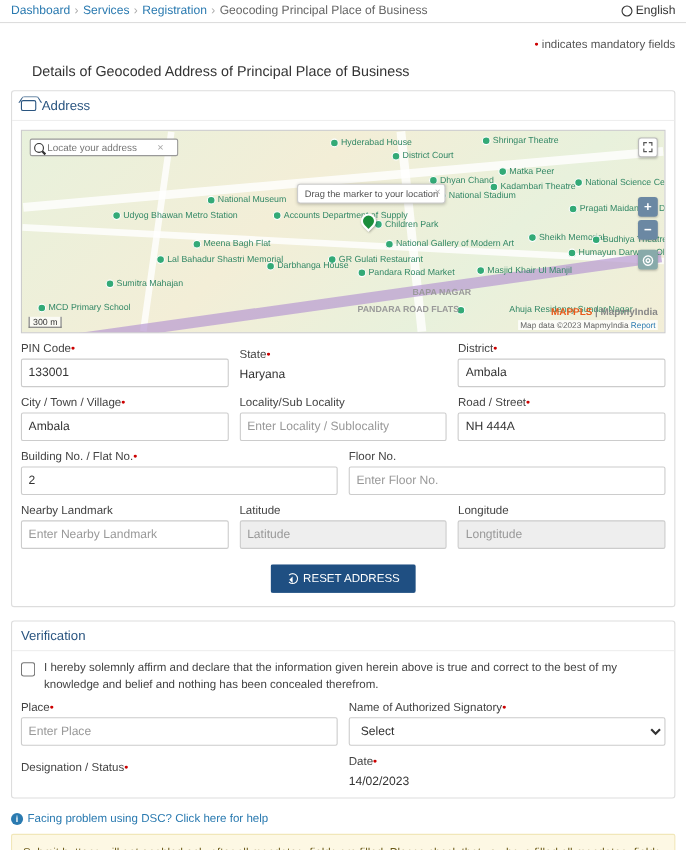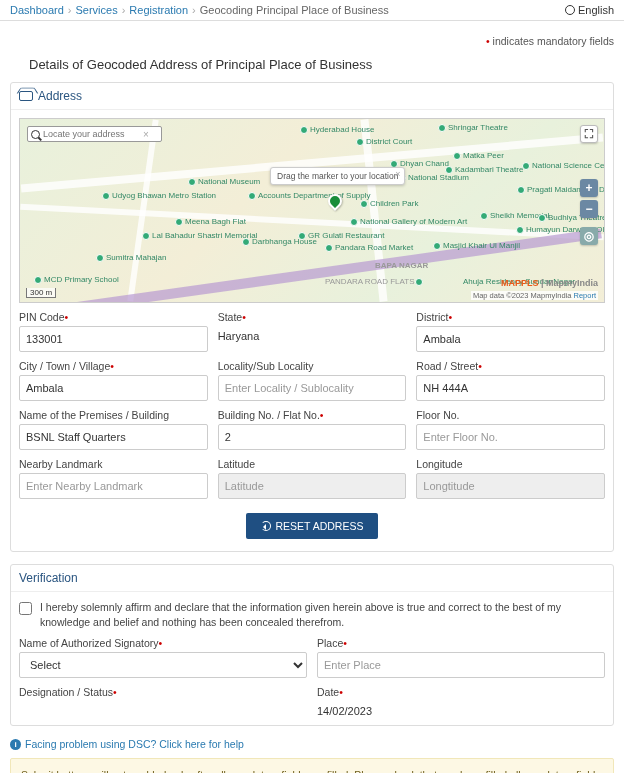--- a/index.html
+++ b/index.html
@@ -42,21 +42,21 @@
   .ctrl-btn.light { background:#fff; color:#555; border:1px solid #bbb;}
   .map-tooltip { position:absolute; left:250px; top:48px; background:#fff; border:1px solid #ccc; border-radius:3px; padding:3px 6px; font-size:8.5px; color:#555; box-shadow:0 1px 3px rgba(0,0,0,.2);}
   .map-tooltip .tx { position:absolute; top:1px; right:4px; font-size:9px; color:#aaa; cursor:pointer;}
   .map-marker { position:absolute; left:308px; top:75px; width:16px; height:16px; }
   .map-marker .pin { width:14px; height:14px; background:#1a8d3a; border:2px solid #fff; border-radius:50% 50% 50% 0; transform:rotate(-45deg); box-shadow:0 1px 2px rgba(0,0,0,.3);}
   .map-brand { position:absolute; right:6px; bottom:14px; font-size:9px; font-weight:bold; }
   .map-brand .m1{color:#e85a1a;} .map-brand .m2{color:#888;}
   .map-attr { position:absolute; right:6px; bottom:2px; font-size:7.5px; color:#666; background:rgba(255,255,255,.8); padding:0 2px;}
   .map-attr a { color:#2a7ab0; text-decoration:none;}
   .map-scale { position:absolute; left:6px; bottom:4px; font-size:8px; color:#333; background:rgba(255,255,255,.7); padding:0 3px; border:1px solid #777; border-top:none;}
-  .row { display:flex; gap:10px; margin-top:8px; }
+  .row { display:flex; gap:10px; margin-top:8px;align-items:center; }
   .col { flex:1; display:flex; flex-direction:column; }
   label.fld { font-size:10.5px; color:#444; margin-bottom:3px; }
   .star { color:#c00; }
   input.inp, select.sel { width:100%; height:26px; border:1px solid #ccc; border-radius:2px; padding:0 6px; font-size:11px; color:#333; background:#fff; }
   input.inp::placeholder { color:#999; }
   input.inp:disabled, input.inp[readonly] { background:#eee; color:#777; }
   .reset-row { text-align:center; margin:14px 0 4px; }
   .btn { display:inline-flex; align-items:center; gap:5px; padding:6px 14px; font-size:10.5px; border:1px solid transparent; border-radius:2px; cursor:pointer; }
   .btn-primary { background:#1f4f82; color:#fff; }
   .btn-primary .ricon { display:inline-block; width:10px; height:10px; border:1.5px solid #fff; border-radius:50%; border-left-color:transparent; position:relative;}
@@ -142,21 +142,21 @@
             <span>Pragati Maidan Bus Depot</span>
           </div>
         <div class="poi" style="left:168px; top:58px;">
             <span class="dot"></span>
             <span>National Museum</span>
           </div>
         <div class="poi" style="left:82px; top:72px;">
             <span class="dot"></span>
             <span>Udyog Bhawan Metro Station</span>
           </div>
-        <div class="poi" style="left:320px; top:80px;padding-left:20px;">
+        <div class="poi" style="left:320px; top:80px;">
             <span class="dot"></span>
             <span>Children Park</span>
           </div>
         <div class="poi" style="left:330px; top:98px;">
             <span class="dot"></span>
             <span>National Gallery of Modern Art</span>
           </div>
         <div class="poi" style="left:278px; top:112px;">
             <span class="dot"></span>
             <span>GR Gulati Restaurant</span>
@@ -190,21 +190,21 @@
             <span>Sumitra Mahajan</span>
           </div>
         <div class="poi" style="left:14px; top:156px;">
             <span class="dot"></span>
             <span>MCD Primary School</span>
           </div>
         <div class="poi" style="left:395px; top:158px;gap:40px;">
             <span class="dot"></span>
             <span>Ahuja Residency Sundar Nagar</span>
           </div>
-        <div class="map-label" style="left:305px; top:158px; font-weight:normal; color:#999;">PANDARA ROAD FLATS</div>
+        <div class="map-label" style="left:305px; top:158px; font-weight:bold; color:#999;">PANDARA ROAD FLATS</div>
         <div class="map-label" style="left:355px; top:142px; font-weight:bold; color:#999;">BAPA NAGAR</div>
         <div class="poi" style="left:184px; top:118px;margin-left:38px;">
             <span class="dot"></span>
             <span>Darbhanga House</span>
           </div>
         <div class="poi" style="left:305px; top:124px;">
             <span class="dot"></span>
             <span>Pandara Road Market</span>
           </div>
         <div class="poi" style="left:228px; top:72px;">
@@ -268,24 +268,20 @@
           <label class="fld">Locality/Sub Locality</label>
           <input class="inp" placeholder="Enter Locality / Sublocality" style="">
         </div>
         <div class="col">
           <label class="fld"><span>Road / Street</span><span class="star">•</span></label>
           <input class="inp" value="NH 444A" style="">
         </div>
       </div>
 
       <div class="row">
-        <div class="col">
-          <label class="fld">Name of the Premises / Building</label>
-          <input class="inp" value="BSNL Staff Quarters" style="">
-        </div>
         <div class="col">
           <label class="fld"><span>Building No. / Flat No.</span><span class="star">•</span></label>
           <input class="inp" value="2" style="">
         </div>
         <div class="col">
           <label class="fld">Floor No.</label>
           <input class="inp" placeholder="Enter Floor No." style="">
         </div>
       </div>
 
@@ -315,29 +311,29 @@
 
   <div class="panel">
     <div class="verif-title">Verification</div>
     <div class="panel-body">
       <div class="declare">
         <input type="checkbox" style="">
         <span>I hereby solemnly affirm and declare that the information given herein above is true and correct to the best of my knowledge and belief and nothing has been concealed therefrom.</span>
       </div>
       <div class="row">
         <div class="col">
+          <label class="fld"><span>Place</span><span class="star">•</span></label>
+          <input class="inp" placeholder="Enter Place" style="">
+        </div>
+        <div class="col">
           <label class="fld"><span>Name of Authorized Signatory</span><span class="star">•</span></label>
           <select class="sel">
             <option>Select</option>
           </select>
         </div>
-        <div class="col">
-          <label class="fld"><span>Place</span><span class="star">•</span></label>
-          <input class="inp" placeholder="Enter Place" style="">
-        </div>
       </div>
       <div class="row">
         <div class="col">
           <label class="fld"><span>Designation / Status</span><span class="star">•</span></label>
           <div class="static-val"></div>
         </div>
         <div class="col">
           <label class="fld"><span>Date</span><span class="star">•</span></label>
           <div class="static-val">14/02/2023</div>
         </div>

